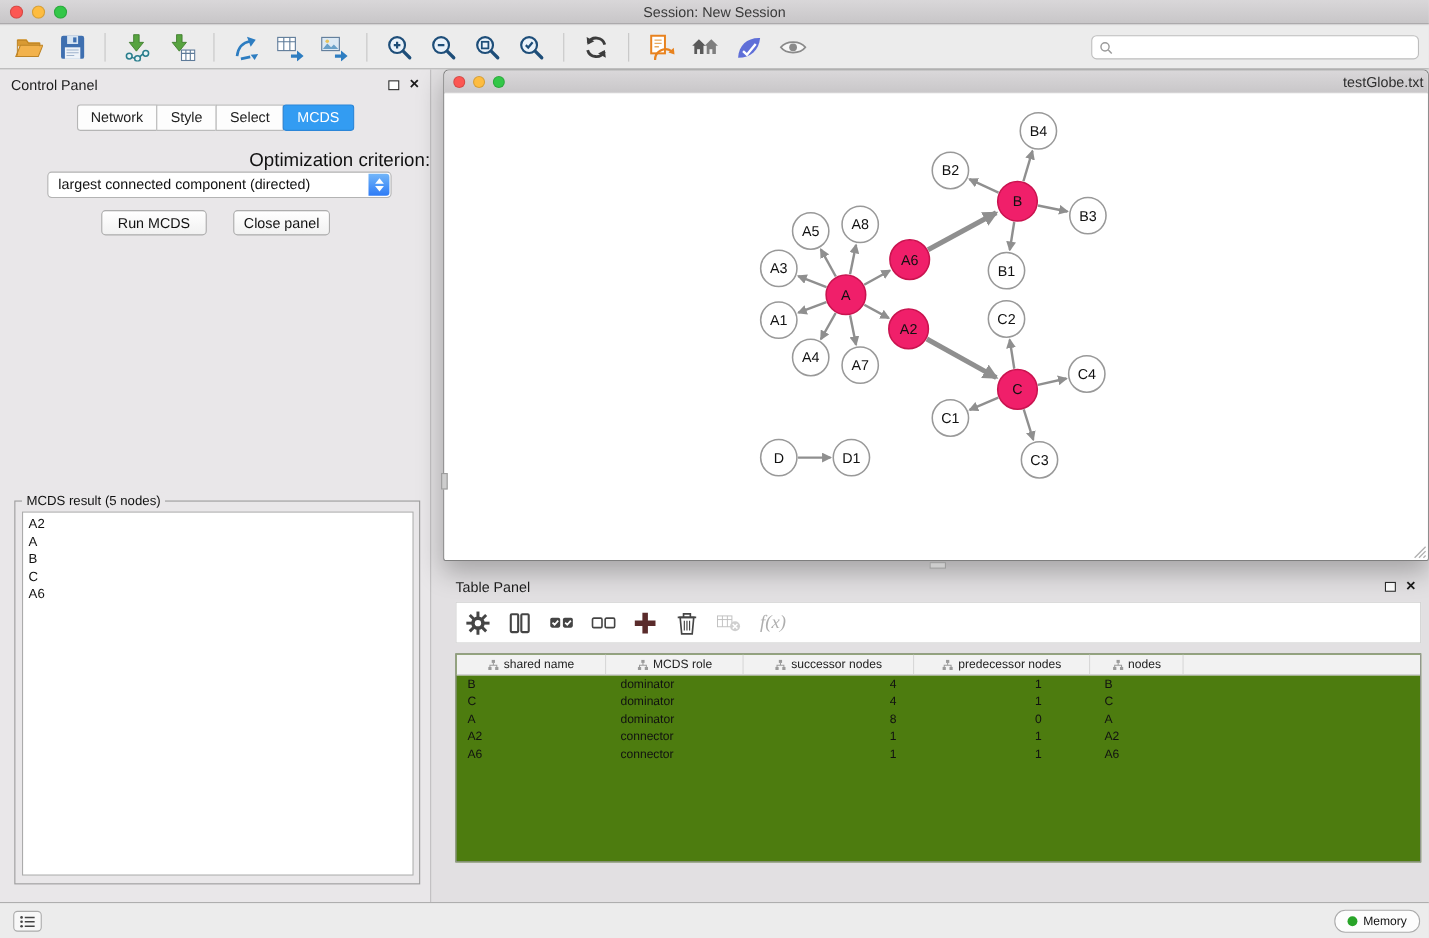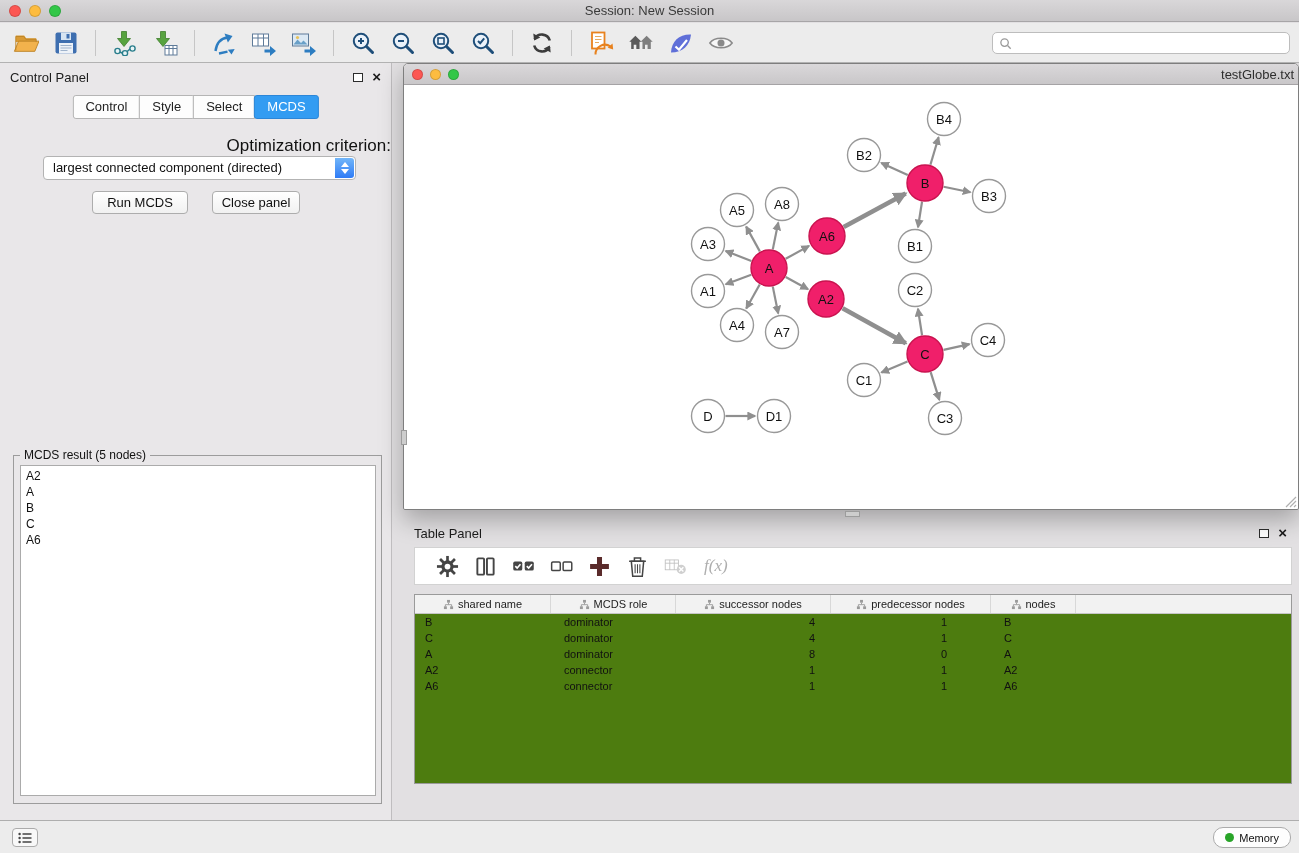--- a/index.html
+++ b/index.html
@@ -76,21 +76,21 @@
   svg.net text { font-family:"Liberation Sans",sans-serif; }
   .resize-grip { position:absolute; right:1px; bottom:1px; width:13px; height:13px; }
 
   .grip-left { position:absolute; left:401px; top:367px; width:6px; height:15px; background:#cdcdcd; border:1px solid #9c9c9c; z-index:6; }
   .grip-bottom { position:absolute; left:845px; top:448px; width:15px; height:6px; background:#cdcdcd; border:1px solid #9c9c9c; z-index:6; }
 
   
   .table-panel { position:absolute; left:403px; top:455px; right:0; bottom:0; }
   .tp-header { position:absolute; top:8px; left:11px; right:10px; height:18px; font-size:13px; color:#1c1c1c; }
   .tp-toolbar { position:absolute; left:11px; right:7px; top:29px; height:38px; background:#fff;
-    border:1px solid #d2d2d2; display:flex; align-items:center; padding-left:13px; }
+    border:1px solid #d2d2d2; display:flex; align-items:center; padding-left:0; }
   .ticon { width:30px; height:30px; margin:0 4px; display:flex; align-items:center; justify-content:center; cursor:pointer; }
   .ticon svg { width:23px; height:23px; }
   .fx { font-family:"Liberation Serif",serif; font-style:italic; font-size:17px; color:#aeaeae; margin-left:10px; cursor:pointer; }
   .tbl { position:absolute; left:11px; right:7px; top:76px; height:190px; background:#4d7c0f; border:1px solid #9a9a9a; overflow:hidden; }
   .thead { display:flex; height:19px; background:#f2f2f2; border-bottom:1px solid #c6c6c6; }
   .th { display:flex; align-items:center; justify-content:center; gap:4px; font-size:11px; color:#222;
     border-right:1px solid #d8d8d8; cursor:pointer; }
   .th svg { width:11px; height:11px; }
   .th.fill { flex:1; border-right:none; }
   .tr { display:flex; height:16px; align-items:center; }
@@ -272,21 +272,21 @@
 
   <div class="control-panel">
     <div class="panel-header">
       <span>Control Panel</span>
       <span class="panel-btns">
         <span class="float-btn"></span>
         <span class="close-btn">×</span>
       </span>
     </div>
     <div class="cp-tabs">
-        <div class="cp-tab">Control</div>
+        <div class="cp-tab">Network</div>
         <div class="cp-tab">Style</div>
         <div class="cp-tab">Select</div>
         <div class="cp-tab active" style="background: rgb(51, 156, 242);">MCDS</div>
       </div>
     <div class="opt-label">Optimization criterion:</div>
     <div class="dropdown">
       <span>largest connected component (directed)</span>
       <span class="dd-arrows">
           <i class="up"></i>
           <i class="down"></i>

